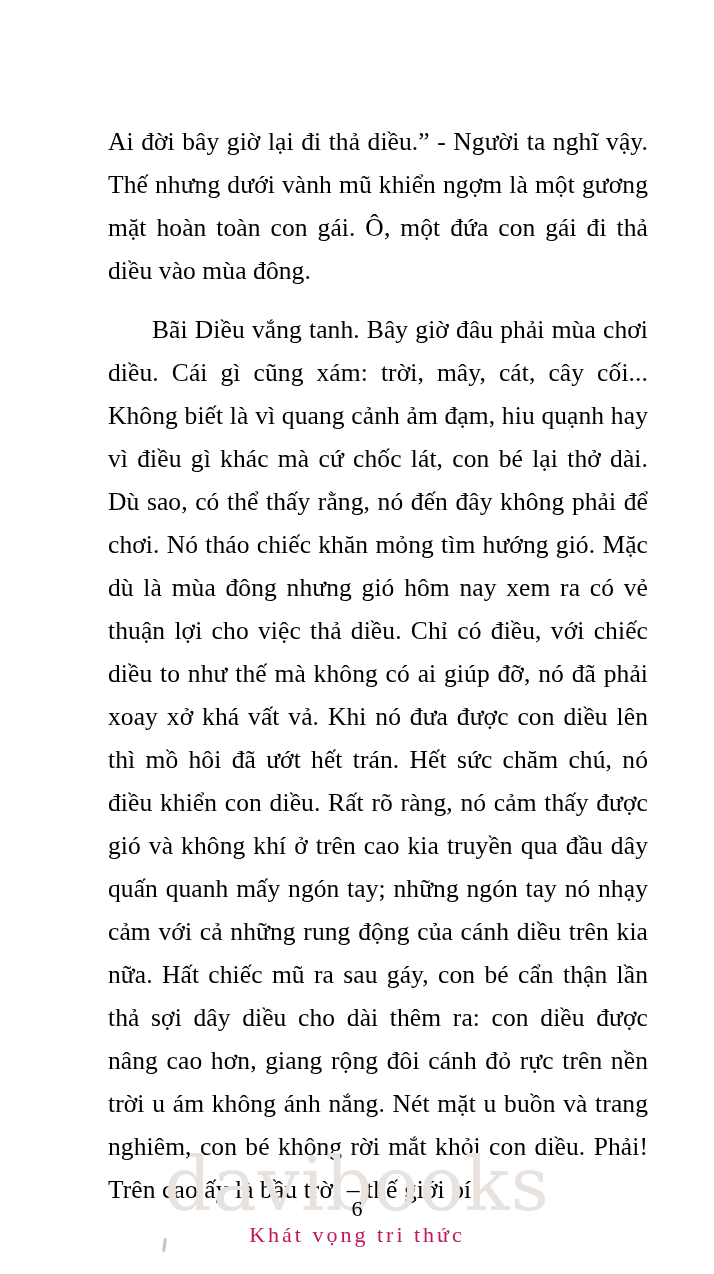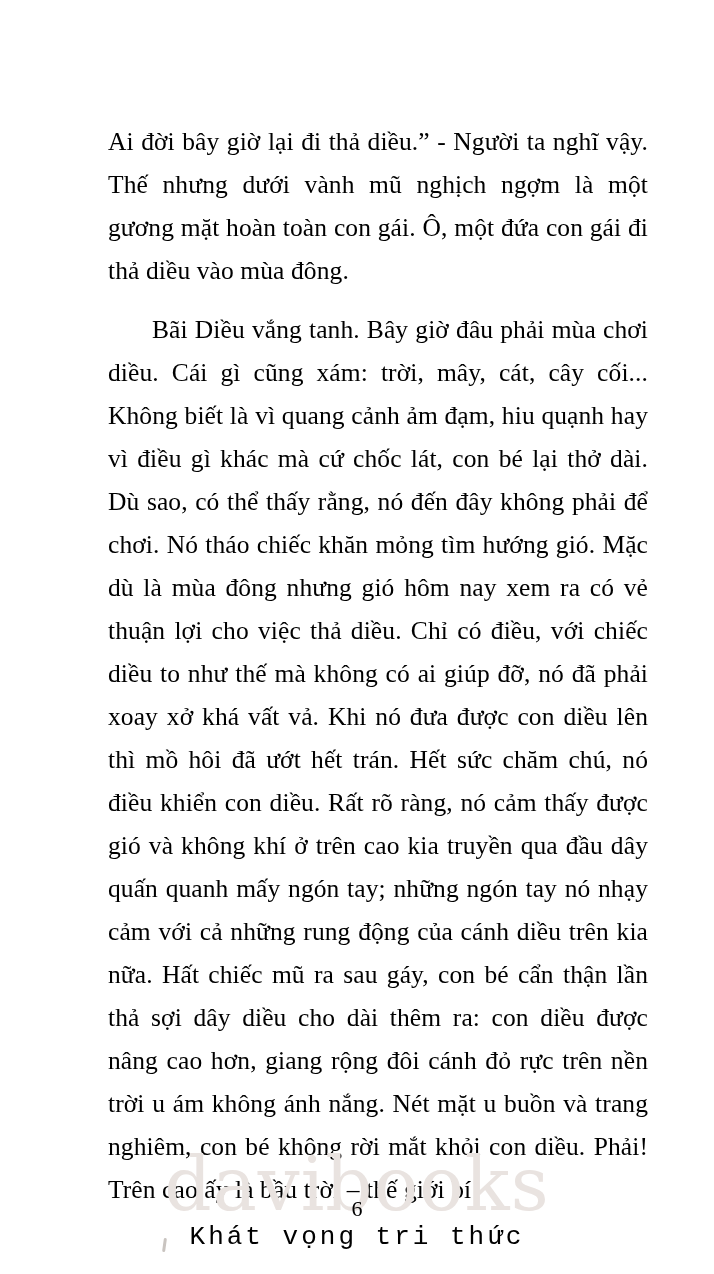--- a/index.html
+++ b/index.html
@@ -65,23 +65,23 @@
   .watermark-main {
     font-family: "DejaVu Serif", serif;
     font-size: 74px;
     color: #e9e3e0;
     letter-spacing: 1px;
     line-height: 72px;
     font-weight: 400;
     display: block;
   }
   .watermark-sub {
-    font-family: Liberation Mono, monospace;
-    font-size: 26px;
-    color: #000000;
+    font-family: Liberation Serif, serif;
+    font-size: 22px;
+    color: #be185d;
     letter-spacing: 3px;
     display: block;
     margin-top: 2px;
   }
   .spine-mark {
     position: absolute;
     left: 163px;
     top: 1238px;
     width: 3px;
     height: 14px;
@@ -89,21 +89,21 @@
     border-radius: 2px;
     transform: rotate(8deg);
   }
 </style>
 </head>
 <body>
 
 <div class="page">
 
   <div class="text-column">
-    <p class="para">Ai đời bây giờ lại đi thả diều.” - Người ta nghĩ vậy. Thế nhưng dưới vành mũ nghịch ngợm là một gương mặt hoàn toàn con gái. Ô, một đứa con gái đi thả diều vào mùa đông.</p>
+    <p class="para">Ai đời bây giờ lại đi thả diều.” - Người ta nghĩ vậy. Thế nhưng dưới vành mũ khiển ngợm là một gương mặt hoàn toàn con gái. Ô, một đứa con gái đi thả diều vào mùa đông.</p>
     <p class="para indent">Bãi Diều vắng tanh. Bây giờ đâu phải mùa chơi diều. Cái gì cũng xám: trời, mây, cát, cây cối... Không biết là vì quang cảnh ảm đạm, hiu quạnh hay vì điều gì khác mà cứ chốc lát, con bé lại thở dài. Dù sao, có thể thấy rằng, nó đến đây không phải để chơi. Nó tháo chiếc khăn mỏng tìm hướng gió. Mặc dù là mùa đông nhưng gió hôm nay xem ra có vẻ thuận lợi cho việc thả diều. Chỉ có điều, với chiếc diều to như thế mà không có ai giúp đỡ, nó đã phải xoay xở khá vất vả. Khi nó đưa được con diều lên thì mồ hôi đã ướt hết trán. Hết sức chăm chú, nó điều khiển con diều. Rất rõ ràng, nó cảm thấy được gió và không khí ở trên cao kia truyền qua đầu dây quấn quanh mấy ngón tay; những ngón tay nó nhạy cảm với cả những rung động của cánh diều trên kia nữa. Hất chiếc mũ ra sau gáy, con bé cẩn thận lần thả sợi dây diều cho dài thêm ra: con diều được nâng cao hơn, giang rộng đôi cánh đỏ rực trên nền trời u ám không ánh nắng. Nét mặt u buồn và trang nghiêm, con bé không rời mắt khỏi con diều. Phải! Trên cao ấy là bầu trời – thế giới bí</p>
   </div>
 
   <div class="watermark">
     <span class="watermark-main">davibooks</span>
     <span class="watermark-sub">Khát vọng tri thức</span>
   </div>
 
   <div class="page-number">6</div>
 

